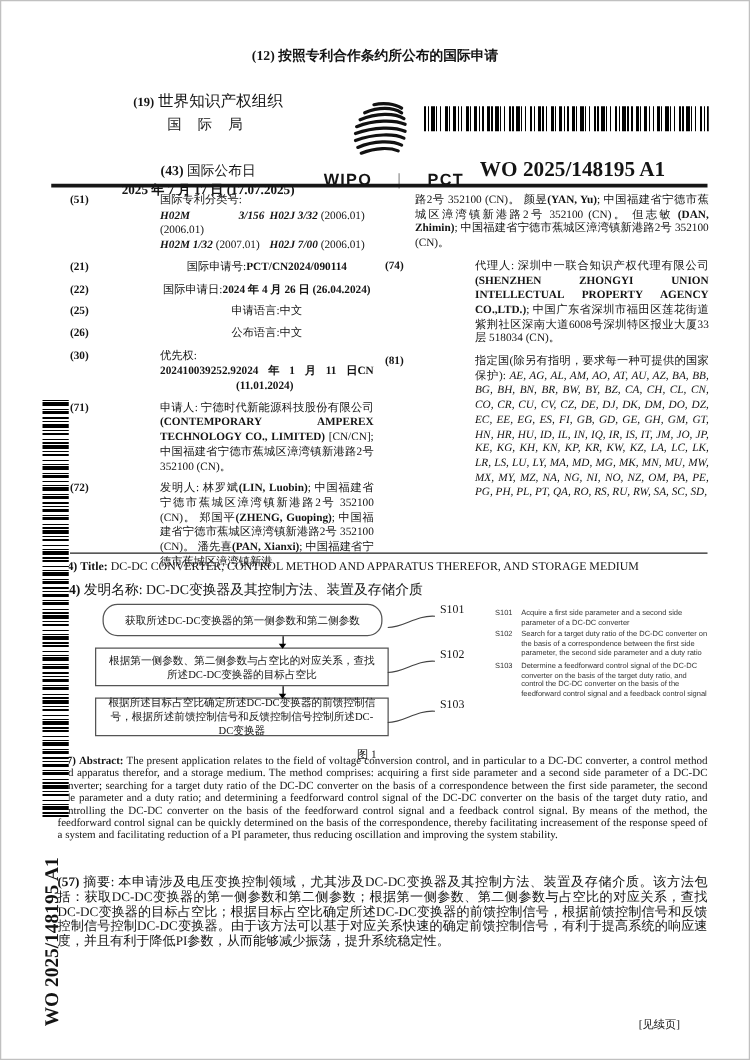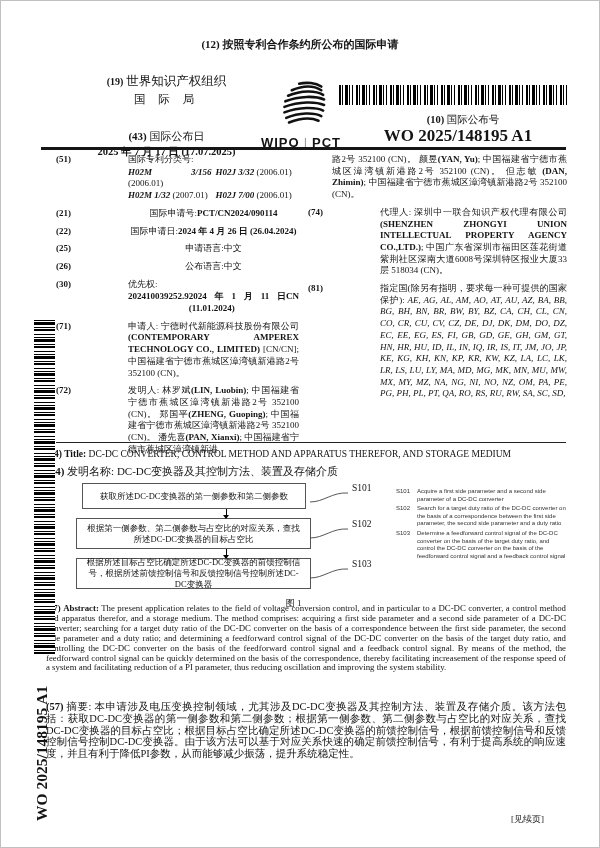--- a/index.html
+++ b/index.html
@@ -12,21 +12,21 @@
   .line12{position:absolute;top:36px;left:0;right:0;text-align:center;font-size:11px;font-weight:bold;}
   .org-block{position:absolute;top:72px;left:78px;width:175px;text-align:center;}
   .org-name{font-size:12.5px;}
   .org-name .num{font-size:10px;font-weight:bold;margin-right:3px;}
   .org-bureau{font-size:11.5px;letter-spacing:5px;margin-top:2px;}
   .pubdate-label{font-size:11px;margin-top:22px;}
   .pubdate-label .num{font-weight:bold;}
   .pubdate-value{font-size:10.5px;font-weight:bold;margin-top:1px;white-space:nowrap;}
   .logo{position:absolute;top:80px;left:258px;width:84px;text-align:center;}
   .logo-text{font-family:"Liberation Sans",sans-serif;font-weight:bold;font-size:13px;
-             letter-spacing:1px;margin-top:2px;display:flex;align-items:center;justify-content:center;gap:4px;}
+             letter-spacing:1px;margin-top:2px;display:flex;align-items:center;justify-content:flex-start;gap:20px;}
   .logo-sep{color:#9a9a9a;font-weight:normal;}
   .barcode-top{position:absolute;top:84px;left:338px;width:228px;height:20px;
     background:repeating-linear-gradient(90deg,#000 0,#000 2px,#fff 2px,#fff 3px,#000 3px,#000 4px,
       #fff 4px,#fff 6px,#000 6px,#000 9px,#fff 9px,#fff 10px,#000 10px,#000 11px,#fff 11px,#fff 13px,
       #000 13px,#000 14px,#fff 14px,#fff 17px);}
   .pubno-label{position:absolute;top:112px;left:358px;width:208px;text-align:center;font-size:10.5px;}
   .pubno-label .num{font-weight:bold;}
   .pubno-value{position:absolute;top:125px;left:348px;width:218px;text-align:center;
                font-size:17px;font-weight:bold;white-space:nowrap;}
   .rule-thick{position:absolute;top:146px;left:40px;right:33px;height:2.5px;background:#161616;}
@@ -49,21 +49,21 @@
 
   
   .rule-thin{position:absolute;top:441px;left:55px;right:33px;height:1px;background:#222;}
   .title-en{position:absolute;top:448px;left:45px;right:33px;font-size:9.5px;}
   .title-zh{position:absolute;top:463px;left:45px;right:33px;font-size:11px;}
 
   
   .fig{position:absolute;top:482px;left:75px;width:300px;}
   .fbox{box-sizing:border-box;width:235px;border:1px solid #555;display:flex;align-items:center;
         justify-content:center;text-align:center;font-size:8.5px;line-height:11px;padding:2px 8px;}
-  .fbox1{height:26px;margin-left:6px;width:224px;}
+  .fbox1{height:26px;margin-left:6px;width:224px;border-radius:12px;}
   .fbox2{height:31px;}
   .fbox3{height:31px;}
   .conn{position:relative;width:1px;height:9px;margin:0 auto;background:#000;}
   .conn::after{content:"";position:absolute;left:-3px;bottom:-1px;
                border-left:3.5px solid transparent;border-right:3.5px solid transparent;border-top:4.5px solid #000;}
   .slabel{position:absolute;left:276px;font-size:9.5px;}
   .swoosh{position:absolute;left:234px;}
   .fig-caption{width:235px;text-align:center;margin-top:8px;padding-left:100px;font-size:9px;}
   .legend{position:absolute;top:487px;left:395px;width:172px;
           font-family:"Liberation Sans",sans-serif;font-size:6px;line-height:7.6px;color:#333;}
@@ -125,24 +125,20 @@
     </svg>
     <div class="logo-text">
       <span>WIPO</span>
       <span class="logo-sep">|</span>
       <span>PCT</span>
     </div>
   </div>
 
   <div class="barcode-top"></div>
 
-  <div class="pubno-label">
-    <span class="num">(10)</span>
-    <span>国际公布号</span>
-  </div>
   <div class="pubno-value">WO 2025/148195 A1</div>
 
   <div class="rule-thick"></div>
 
   <div class="col col-left">
     <div class="frow">
       <span class="fnum">(51)</span>
       <span class="fbody">
         <span>国际专利分类号:</span>
         <span class="ipcgrid">

